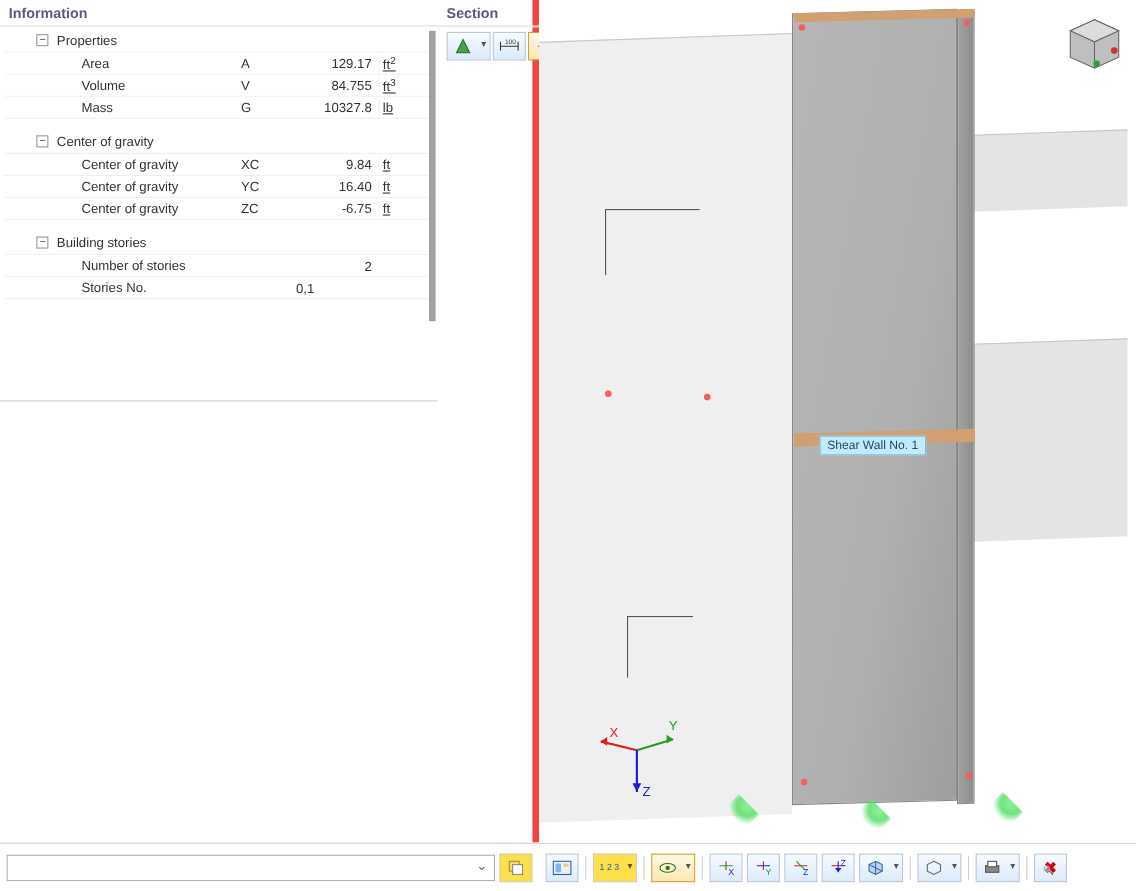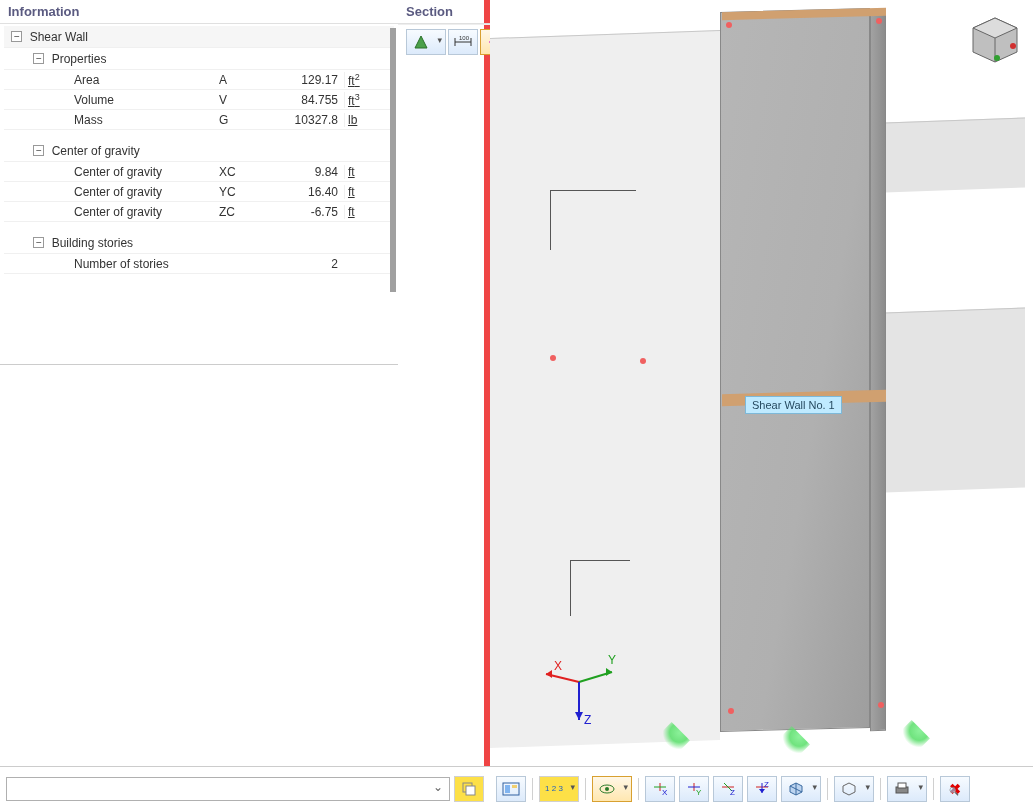--- a/index.html
+++ b/index.html
@@ -290,27 +290,20 @@
 
 <div class="root">
 
   <div class="left-panel">
 
     <div class="info-panel">
       <div class="panel-title">Information</div>
       <div class="info-body">
         <div class="info-scroll"></div>
 
-        <div class="tree-row group">
-          <div class="col1">
-            <span class="indent" style="width:4px"></span>
-            <span class="expander">−</span>
-            <span class="label">Shear Wall</span>
-          </div>
-        </div>
 
         <div class="tree-row subgroup">
           <div class="col1">
             <span class="indent" style="width:26px"></span>
             <span class="expander">−</span>
             <span class="label">Properties</span>
           </div>
         </div>
         <div class="tree-row leaf">
           <div class="col1"><span class="indent" style="width:70px"></span><span class="label">Area</span></div>
@@ -365,20 +358,26 @@
           <div class="col1">
             <span class="indent" style="width:26px"></span>
             <span class="expander">−</span>
             <span class="label">Building stories</span>
           </div>
         </div>
         <div class="tree-row leaf">
           <div class="col1"><span class="indent" style="width:70px"></span><span class="label">Number of stories</span></div>
           <div class="col2"></div>
           <div class="col3">2</div>
+          <div class="col4"></div>
+        </div>
+        <div class="tree-row leaf">
+          <div class="col1"><span class="indent" style="width:70px"></span><span class="label">Stories No.</span></div>
+          <div class="col2"></div>
+          <div class="col3" style="text-align:left">0,1</div>
           <div class="col4"></div>
         </div>
 
         <div style="height:10px"></div>
 
 
       </div>
     </div>
 
     <div class="section-panel">

